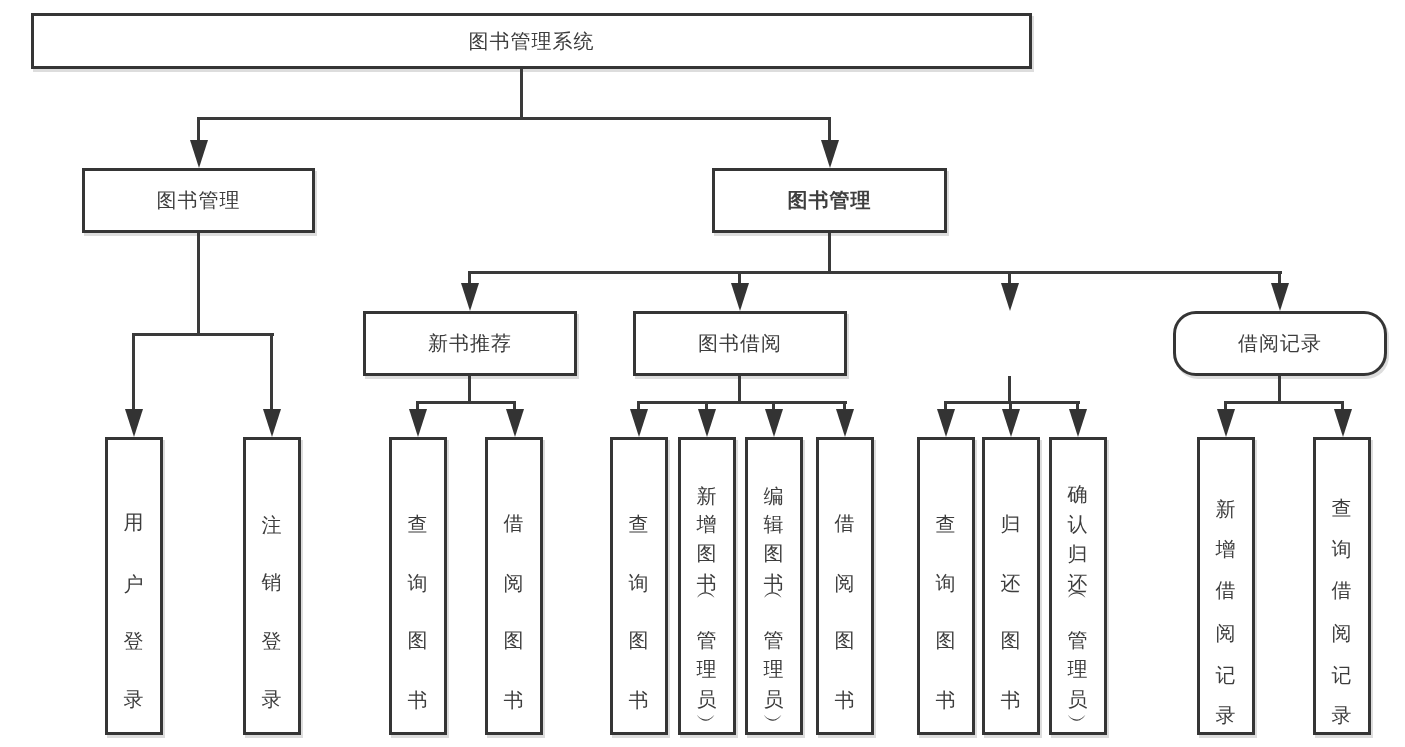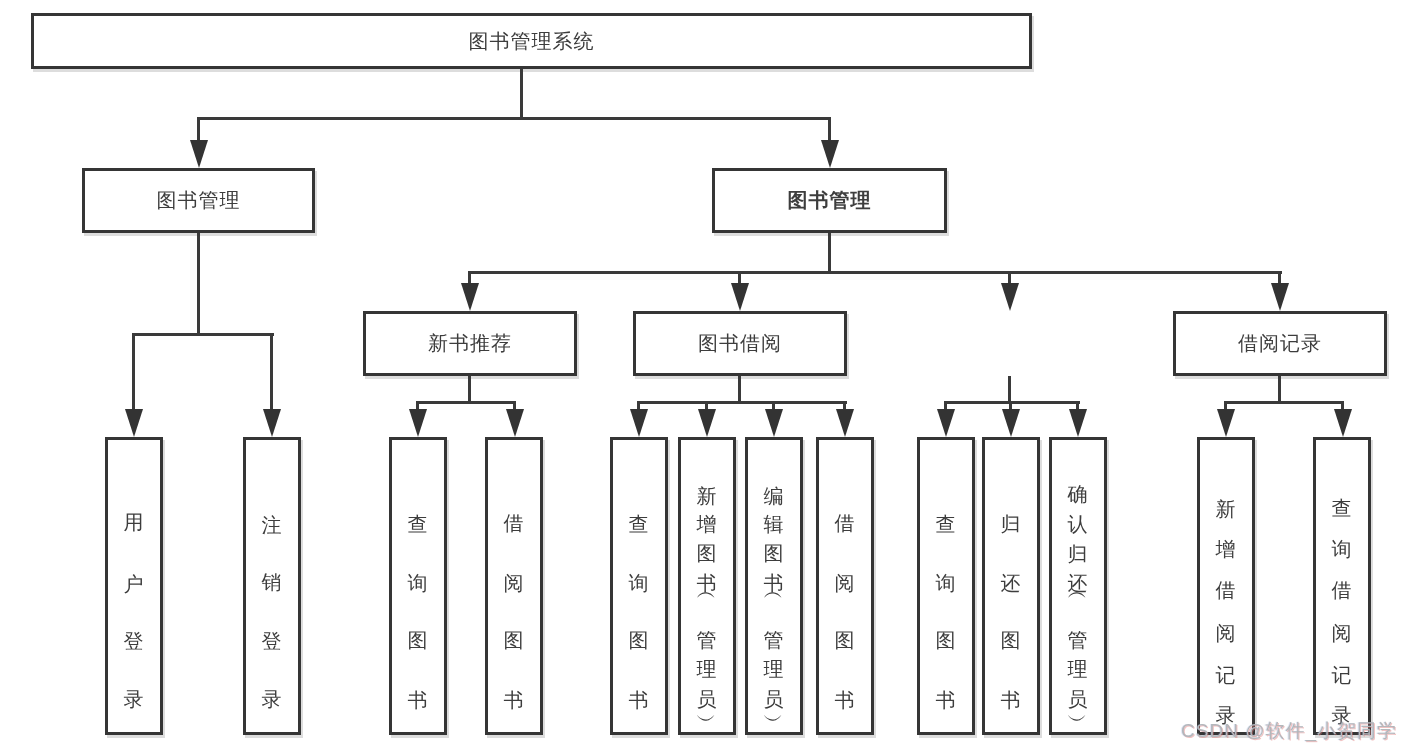--- a/index.html
+++ b/index.html
@@ -80,21 +80,21 @@
   <div class="arrow" style="left:461px; top:283px;"></div>
   <div class="vline" style="left:738px; top:271px; height:15px;"></div>
   <div class="arrow" style="left:731px; top:283px;"></div>
   <div class="vline" style="left:1008px; top:271px; height:15px;"></div>
   <div class="arrow" style="left:1001px; top:283px;"></div>
   <div class="vline" style="left:1278px; top:271px; height:15px;"></div>
   <div class="arrow" style="left:1271px; top:283px;"></div>
 
   <div class="node" style="left:363px; top:311px; width:214px; height:65px;">新书推荐</div>
   <div class="node" style="left:633px; top:311px; width:214px; height:65px;">图书借阅</div>
-  <div class="node" style="left:1173px; top:311px; width:214px; height:65px;">借阅记录</div>
+  <div class="node" style="left:1173px; top:311px; width:214px; height:65px;border-radius:23px;">借阅记录</div>
 
   <div class="vline" style="left:468px; top:376px; height:28px;"></div>
   <div class="hline" style="left:416px; top:401px; width:100px;"></div>
   <div class="vline" style="left:416px; top:401px; height:11px;"></div>
   <div class="arrow" style="left:409px; top:409px;"></div>
   <div class="vline" style="left:513px; top:401px; height:11px;"></div>
   <div class="arrow" style="left:506px; top:409px;"></div>
 
   <div class="vline" style="left:738px; top:376px; height:28px;"></div>
   <div class="hline" style="left:637px; top:401px; width:210px;"></div>
@@ -218,15 +218,14 @@
     </div>
   <div class="node leaf" style="left:1313px; top:437px; width:58px; height:298px;">
       <span class="vchar">查</span>
       <span class="vchar">询</span>
       <span class="vchar">借</span>
       <span class="vchar">阅</span>
       <span class="vchar">记</span>
       <span class="vchar">录</span>
     </div>
 
-  <div id="watermark">CSDN @软件_小贺同学</div>
 
 </div>
 
 </body></html>

